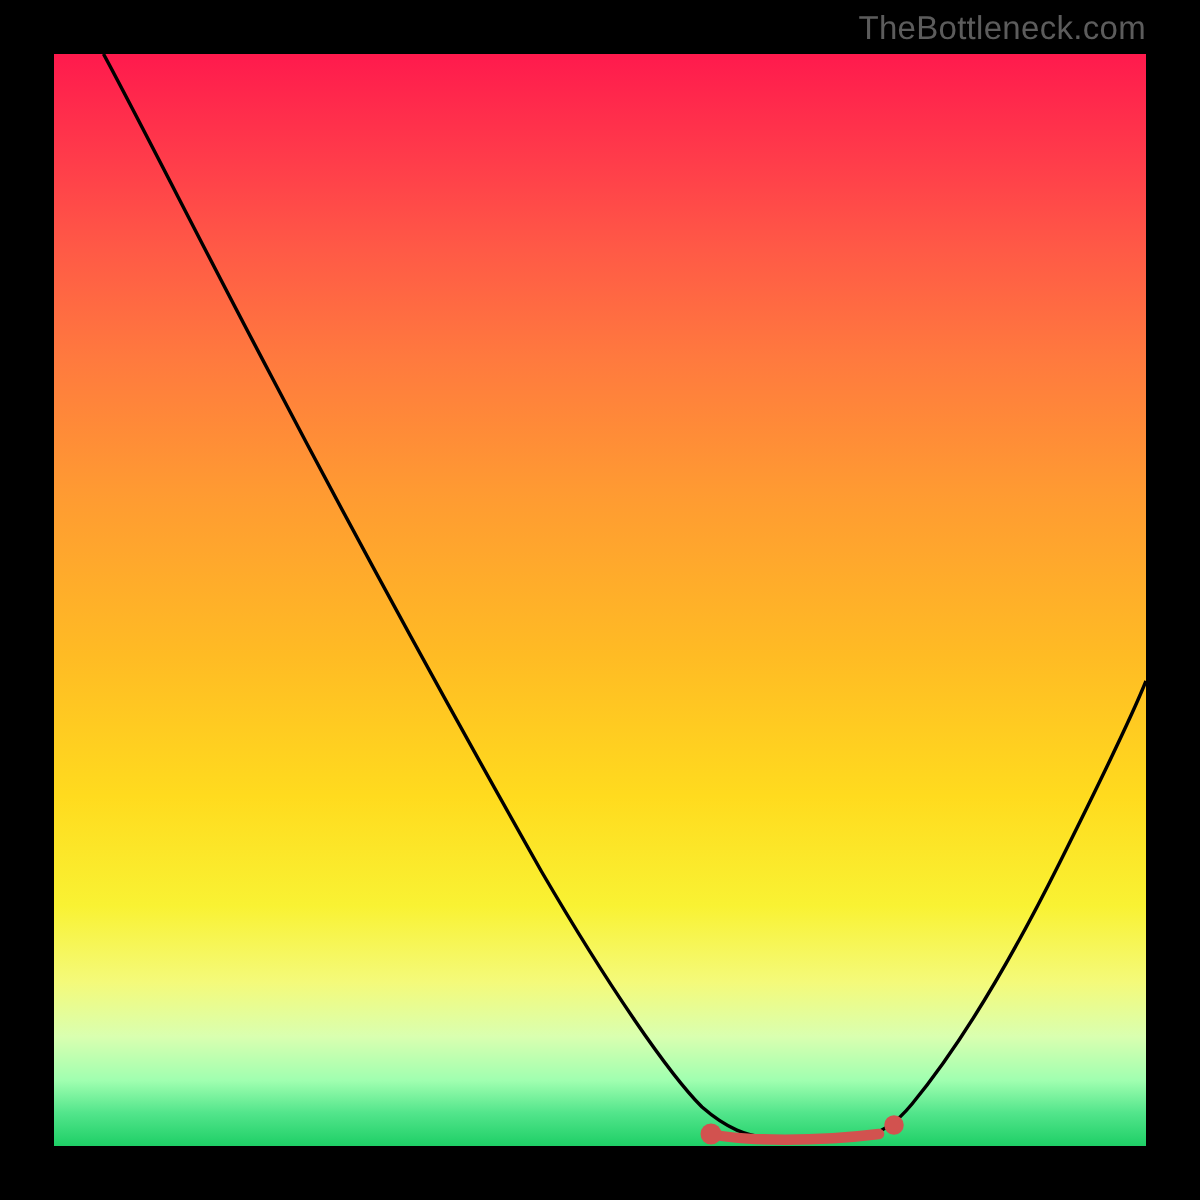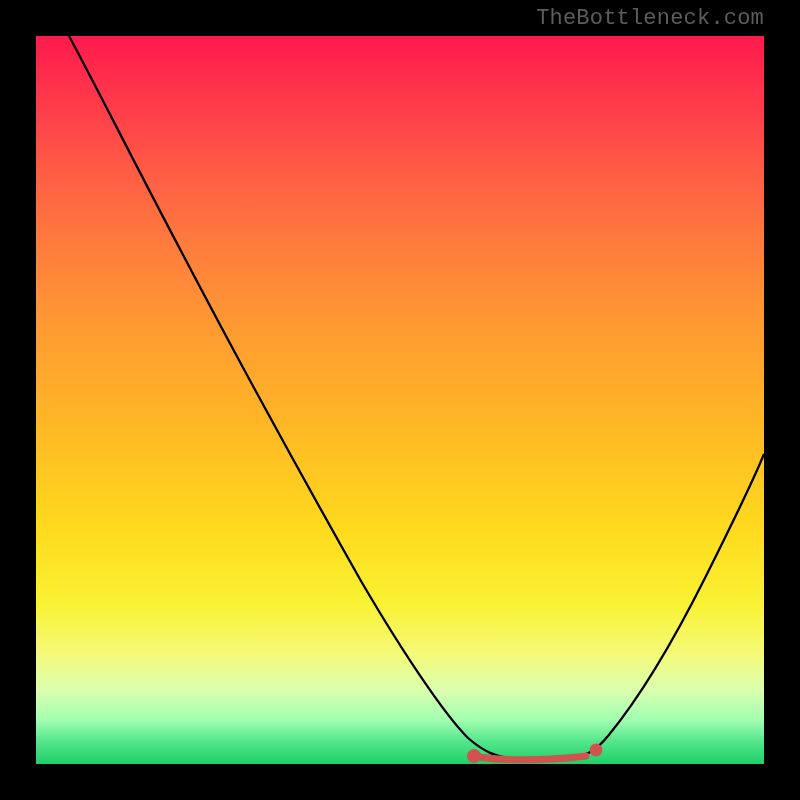--- a/index.html
+++ b/index.html
@@ -11,21 +11,20 @@
     overflow: hidden;
     font-family: Arial, Helvetica, sans-serif;
   }
   .frame {
     position: absolute;
     left: 0;
     top: 0;
     width: 800px;
     height: 800px;
     background: #000;
-    font-family: Liberation Mono, monospace;
   }
   .plot {
     position: absolute;
     left: 36px;
     top: 36px;
     width: 728px;
     height: 728px;
     background: linear-gradient(
       to bottom,
       #ff1a4d 0%,

